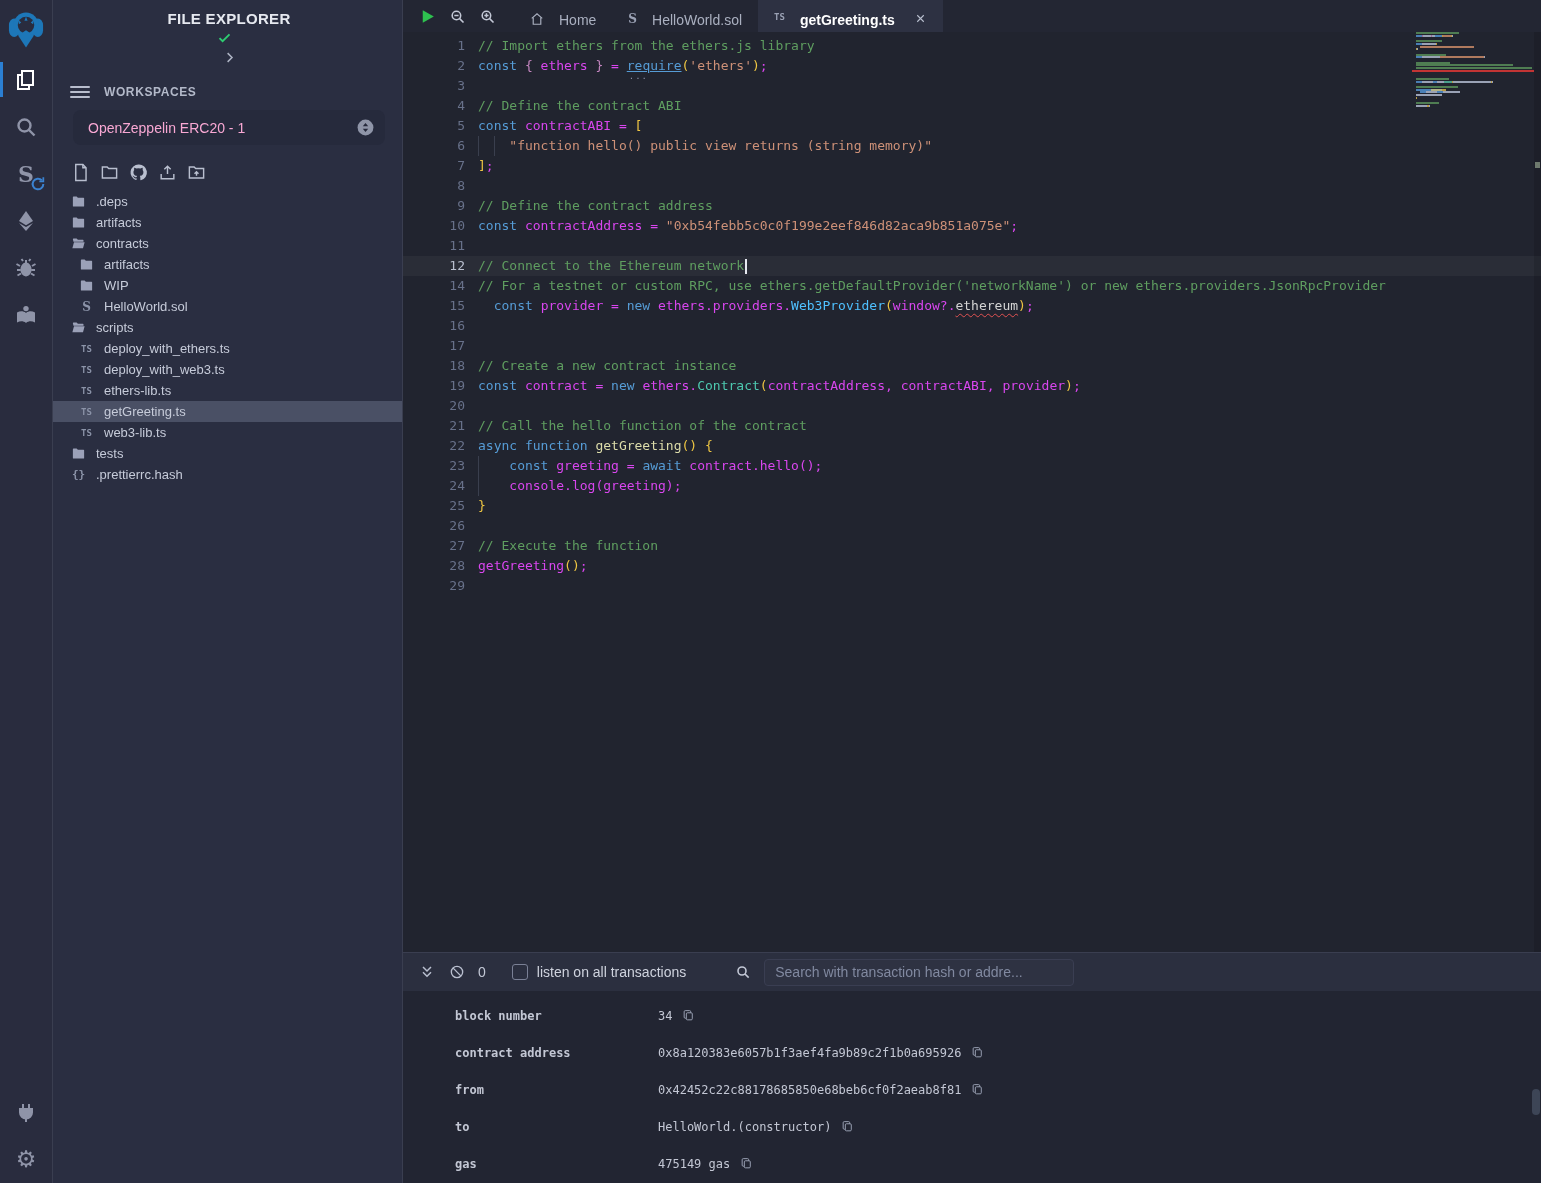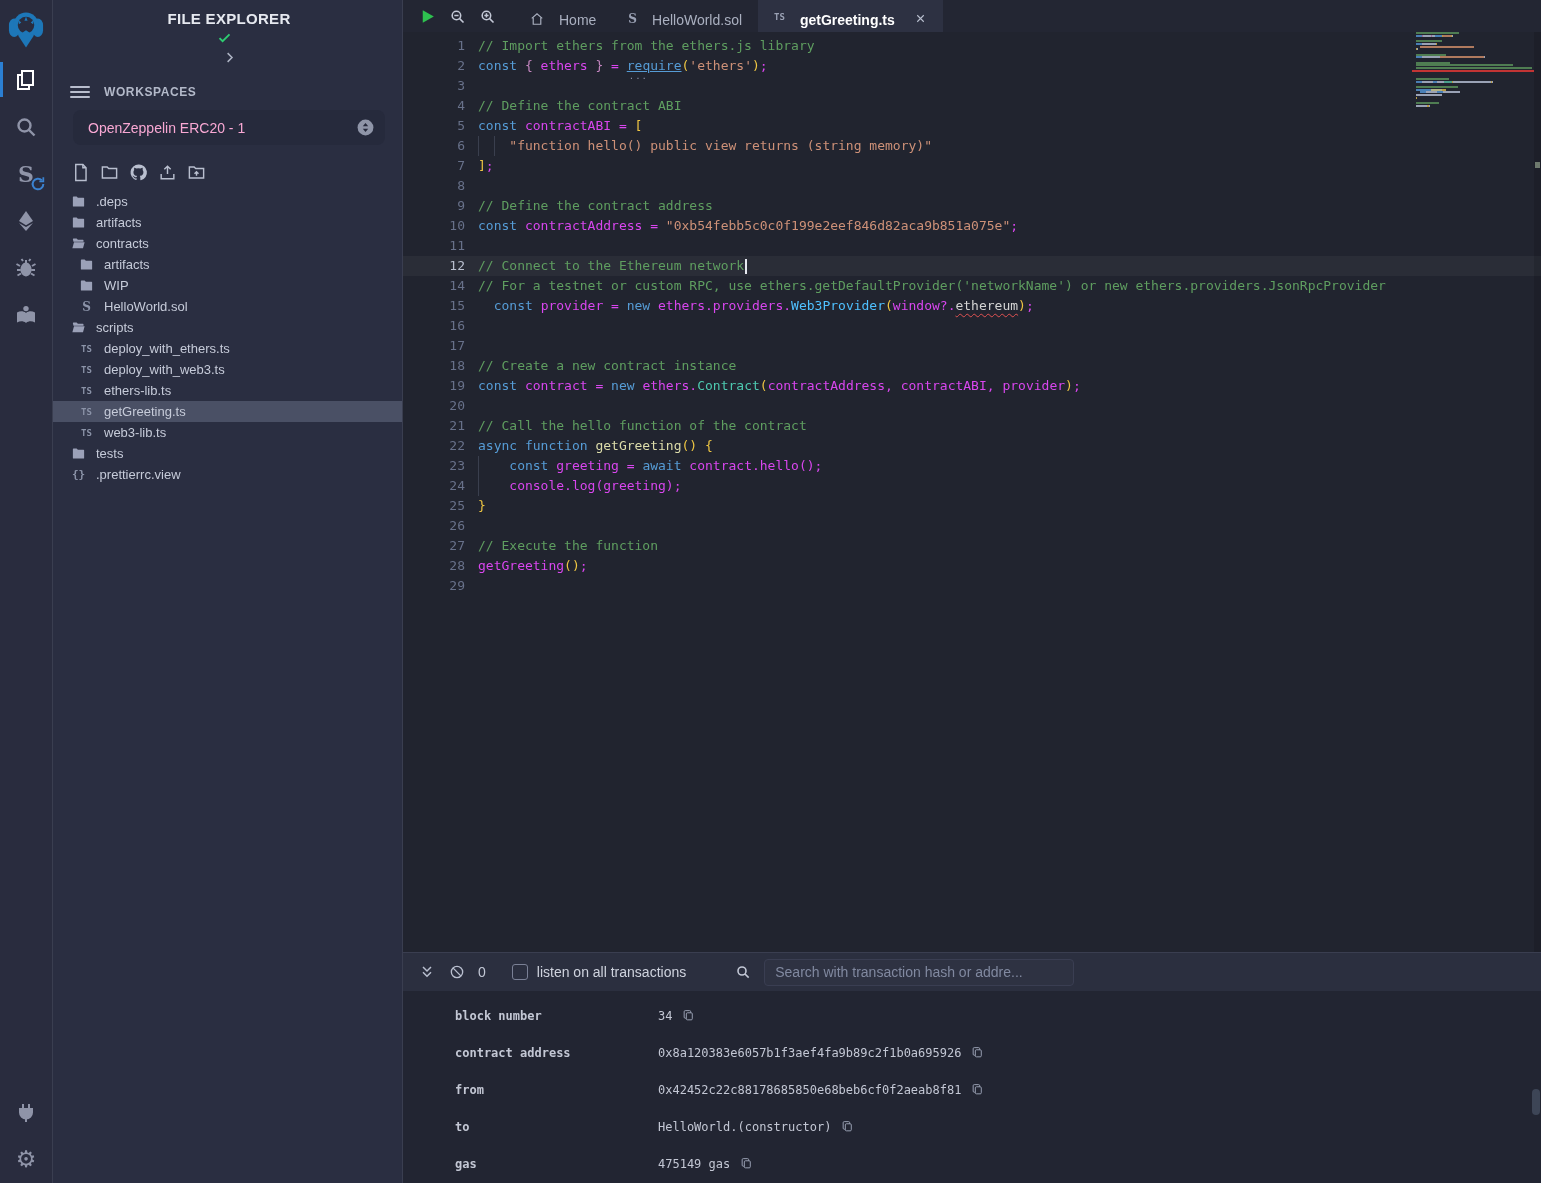--- a/index.html
+++ b/index.html
@@ -345,21 +345,21 @@
             <svg viewBox="0 0 24 24" fill="currentColor">
               <path d="M3 5a1 1 0 0 1 1-1h5l2 2h9a1 1 0 0 1 1 1v12a1 1 0 0 1-1 1H4a1 1 0 0 1-1-1z"></path>
             </svg>
           </span>
           <span>tests</span>
         </div>
         <div class="tree-item">
           <span class="t-ico">
             <span class="badge br">{}</span>
           </span>
-          <span>.prettierrc.view</span>
+          <span>.prettierrc.hash</span>
         </div>
       </div>
   </div>
 
   <div class="editor-col">
     <div class="tabbar" id="tabBar">
         <span class="tb-btn run">
           <svg viewBox="0 0 24 24" fill="currentColor">
             <path d="M6 4l14 8-14 8z"></path>
           </svg>

